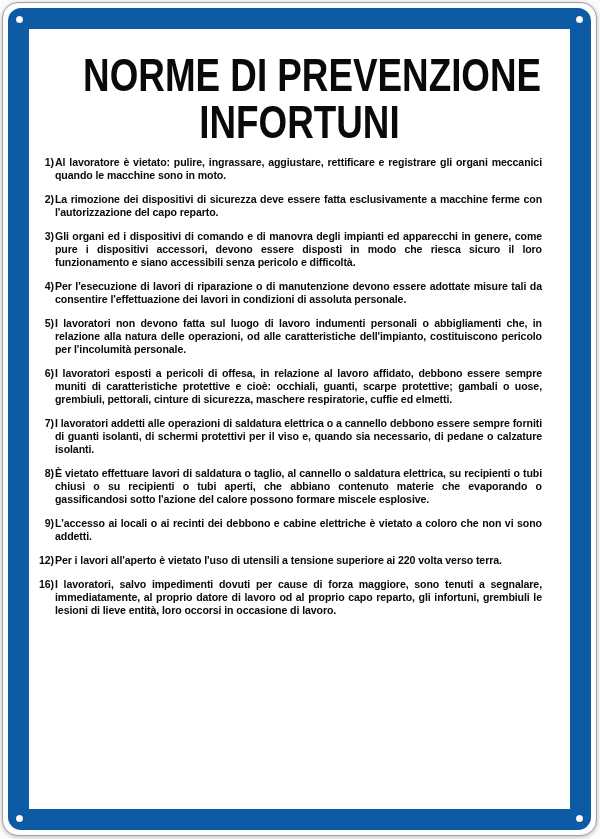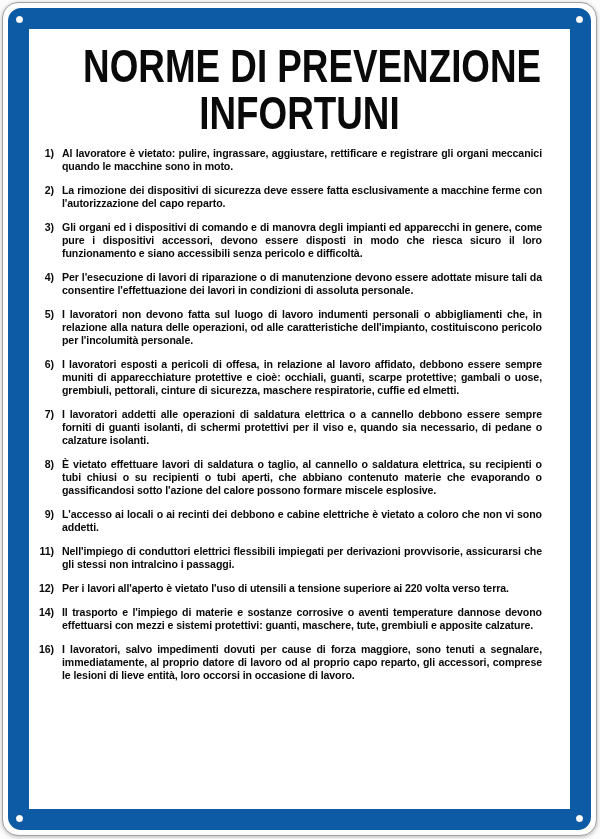--- a/index.html
+++ b/index.html
@@ -32,21 +32,21 @@
   .hole{
     position:absolute;width:7px;height:7px;border-radius:50%;
     background:#ffffff;box-shadow:inset 0 0 1px rgba(0,0,0,.35);
     z-index:3;
   }
   .hole.tl{left:13px;top:13px;}
   .hole.tr{right:13px;top:13px;}
   .hole.bl{left:13px;bottom:13px;}
   .hole.br{right:13px;bottom:13px;}
   h1{
-    margin:14px 0 0 0;
+    margin:23px 0 0 0;
     text-align:center;
     font-size:46px;
     line-height:47px;
     font-weight:bold;
     color:var(--ink);
   }
   .tline{
     display:block;
     white-space:nowrap;
     transform:scaleX(.80);
@@ -66,21 +66,21 @@
     letter-spacing:-0.1px;
     color:var(--ink);
   }
   li .num{
     width:25px;min-width:25px;
     text-align:right;
     white-space:nowrap;
   }
   li .txt{
     flex:1;
-    margin-left:8px;
+    margin-left:1px;
     text-align:justify;
   }
 </style>
 </head>
 <body>
 
 <div class="plate">
   <div class="hole tl"></div>
   <div class="hole tr"></div>
   <div class="hole bl"></div>
@@ -108,45 +108,37 @@
       <li>
         <span class="num">4)</span>
         <span class="txt">Per l'esecuzione di lavori di riparazione o di manutenzione devono essere adottate misure tali da consentire l'effettuazione dei lavori in condizioni di assoluta personale.</span>
       </li>
       <li>
         <span class="num">5)</span>
         <span class="txt">I lavoratori non devono fatta sul luogo di lavoro indumenti personali o abbigliamenti che, in relazione alla natura delle operazioni, od alle caratteristiche dell'impianto, costituiscono pericolo per l'incolumità personale.</span>
       </li>
       <li>
         <span class="num">6)</span>
-        <span class="txt">I lavoratori esposti a pericoli di offesa, in relazione al lavoro affidato, debbono essere sempre muniti di apparecchiature protettive e cioè: occhiali, guanti, scarpe protettive; gambali o uose, grembiuli, pettorali, cinture di sicurezza, maschere respiratorie, cuffie ed elmetti.</span>
+        <span class="txt">I lavoratori esposti a pericoli di offesa, in relazione al lavoro affidato, debbono essere sempre muniti di caratteristiche protettive e cioè: occhiali, guanti, scarpe protettive; gambali o uose, grembiuli, pettorali, cinture di sicurezza, maschere respiratorie, cuffie ed elmetti.</span>
       </li>
       <li>
         <span class="num">7)</span>
         <span class="txt">I lavoratori addetti alle operazioni di saldatura elettrica o a cannello debbono essere sempre forniti di guanti isolanti, di schermi protettivi per il viso e, quando sia necessario, di pedane o calzature isolanti.</span>
       </li>
       <li>
         <span class="num">8)</span>
         <span class="txt">È vietato effettuare lavori di saldatura o taglio, al cannello o saldatura elettrica, su recipienti o tubi chiusi o su recipienti o tubi aperti, che abbiano contenuto materie che evaporando o gassificandosi sotto l'azione del calore possono formare miscele esplosive.</span>
       </li>
       <li>
         <span class="num">9)</span>
         <span class="txt">L'accesso ai locali o ai recinti dei debbono e cabine elettriche è vietato a coloro che non vi sono addetti.</span>
       </li>
       <li>
-        <span class="num">11)</span>
-        <span class="txt">Nell'impiego di conduttori elettrici flessibili impiegati per derivazioni provvisorie, assicurarsi che gli stessi non intralcino i passaggi.</span>
-      </li>
-      <li>
         <span class="num">12)</span>
         <span class="txt">Per i lavori all'aperto è vietato l'uso di utensili a tensione superiore ai 220 volta verso terra.</span>
       </li>
       <li>
-        <span class="num">14)</span>
-        <span class="txt">Il trasporto e l'impiego di materie e sostanze corrosive o aventi temperature dannose devono effettuarsi con mezzi e sistemi protettivi: guanti, maschere, tute, grembiuli e apposite calzature.</span>
-      </li>
-      <li>
         <span class="num">16)</span>
-        <span class="txt">I lavoratori, salvo impedimenti dovuti per cause di forza maggiore, sono tenuti a segnalare, immediatamente, al proprio datore di lavoro od al proprio capo reparto, gli accessori, comprese le lesioni di lieve entità, loro occorsi in occasione di lavoro.</span>
+        <span class="txt">I lavoratori, salvo impedimenti dovuti per cause di forza maggiore, sono tenuti a segnalare, immediatamente, al proprio datore di lavoro od al proprio capo reparto, gli infortuni, grembiuli le lesioni di lieve entità, loro occorsi in occasione di lavoro.</span>
       </li>
     </ol>
   </div>
 </div>
 
 </body></html>

